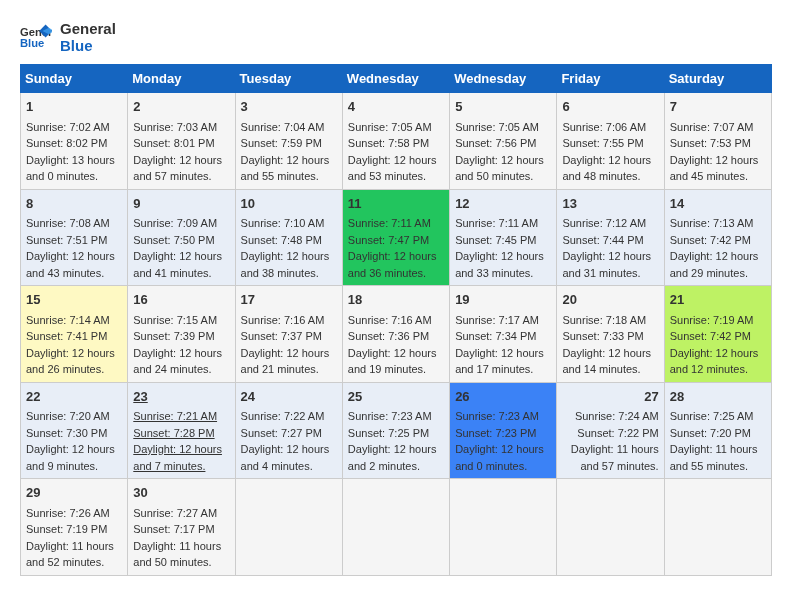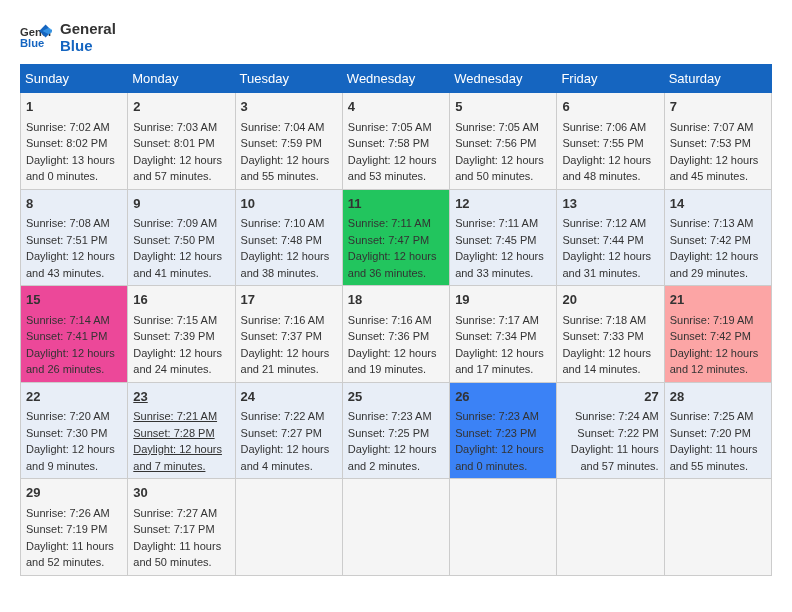--- a/index.html
+++ b/index.html
@@ -41,21 +41,21 @@
       width: 100%;
       border-collapse: collapse;
       font-size: 11px;
     }
     thead th {
       background-color: #1565c0;
       color: #fff;
       padding: 6px 4px;
       text-align: left;
       font-size: 13px;
-      font-weight: normal;
+      font-weight: bold;
       border: 1px solid #1565c0;
     }
     tbody td {
       border: 1px solid #ccc;
       vertical-align: top;
       padding: 4px 5px;
       height: 90px;
       width: calc(100% / 7);
       color: #333;
       line-height: 1.5;
@@ -119,27 +119,27 @@
       <tr>
         <td style="background-color: rgb(232, 238, 247);"><span class="day-num">8</span><span>Sunrise: 7:08 AM</span><br><span>Sunset: 7:51 PM</span><br><span>Daylight: 12 hours and 43 minutes.</span></td>
         <td style="background-color: rgb(232, 238, 247);"><span class="day-num">9</span><span>Sunrise: 7:09 AM</span><br><span>Sunset: 7:50 PM</span><br><span>Daylight: 12 hours and 41 minutes.</span></td>
         <td style="background-color: rgb(232, 238, 247);"><span class="day-num">10</span><span>Sunrise: 7:10 AM</span><br><span>Sunset: 7:48 PM</span><br><span>Daylight: 12 hours and 38 minutes.</span></td>
         <td style="background-color: #22c55e; margin-top: 16px;"><span class="day-num">11</span><span>Sunrise: 7:11 AM</span><br><span>Sunset: 7:47 PM</span><br><span>Daylight: 12 hours and 36 minutes.</span></td>
         <td style="background-color: rgb(232, 238, 247);"><span class="day-num">12</span><span>Sunrise: 7:11 AM</span><br><span>Sunset: 7:45 PM</span><br><span>Daylight: 12 hours and 33 minutes.</span></td>
         <td style="background-color: rgb(232, 238, 247);"><span class="day-num">13</span><span>Sunrise: 7:12 AM</span><br><span>Sunset: 7:44 PM</span><br><span>Daylight: 12 hours and 31 minutes.</span></td>
         <td style="background-color: rgb(232, 238, 247);"><span class="day-num">14</span><span>Sunrise: 7:13 AM</span><br><span>Sunset: 7:42 PM</span><br><span>Daylight: 12 hours and 29 minutes.</span></td>
       </tr>
       <tr>
-        <td style="background-color: #ec4899;"><span class="day-num">15</span><span>Sunrise: 7:14 AM</span><br><span>Sunset: 7:41 PM</span><br><span>Daylight: 12 hours and 26 minutes.</span></td>
+        <td style="background-color: #fef9c3;"><span class="day-num">15</span><span>Sunrise: 7:14 AM</span><br><span>Sunset: 7:41 PM</span><br><span>Daylight: 12 hours and 26 minutes.</span></td>
         <td style="background-color: rgb(245, 245, 245);"><span class="day-num">16</span><span>Sunrise: 7:15 AM</span><br><span>Sunset: 7:39 PM</span><br><span>Daylight: 12 hours and 24 minutes.</span></td>
         <td style="background-color: rgb(245, 245, 245);"><span class="day-num">17</span><span>Sunrise: 7:16 AM</span><br><span>Sunset: 7:37 PM</span><br><span>Daylight: 12 hours and 21 minutes.</span></td>
         <td style="background-color: rgb(245, 245, 245);"><span class="day-num">18</span><span>Sunrise: 7:16 AM</span><br><span>Sunset: 7:36 PM</span><br><span>Daylight: 12 hours and 19 minutes.</span></td>
         <td style="background-color: rgb(245, 245, 245);"><span class="day-num">19</span><span>Sunrise: 7:17 AM</span><br><span>Sunset: 7:34 PM</span><br><span>Daylight: 12 hours and 17 minutes.</span></td>
         <td style="background-color: rgb(245, 245, 245);"><span class="day-num">20</span><span>Sunrise: 7:18 AM</span><br><span>Sunset: 7:33 PM</span><br><span>Daylight: 12 hours and 14 minutes.</span></td>
-        <td style="background-color: #fca5a5;"><span class="day-num">21</span><span>Sunrise: 7:19 AM</span><br><span>Sunset: 7:42 PM</span><br><span>Daylight: 12 hours and 12 minutes.</span></td>
+        <td style="background-color: #bef264;"><span class="day-num">21</span><span>Sunrise: 7:19 AM</span><br><span>Sunset: 7:42 PM</span><br><span>Daylight: 12 hours and 12 minutes.</span></td>
       </tr>
       <tr>
         <td style="background-color: rgb(232, 238, 247);"><span class="day-num">22</span><span>Sunrise: 7:20 AM</span><br><span>Sunset: 7:30 PM</span><br><span>Daylight: 12 hours and 9 minutes.</span></td>
         <td style="background-color: rgb(232, 238, 247); text-decoration: underline;"><span class="day-num">23</span><span>Sunrise: 7:21 AM</span><br><span>Sunset: 7:28 PM</span><br><span>Daylight: 12 hours and 7 minutes.</span></td>
         <td style="background-color: rgb(232, 238, 247);"><span class="day-num">24</span><span>Sunrise: 7:22 AM</span><br><span>Sunset: 7:27 PM</span><br><span>Daylight: 12 hours and 4 minutes.</span></td>
         <td style="background-color: rgb(232, 238, 247);"><span class="day-num">25</span><span>Sunrise: 7:23 AM</span><br><span>Sunset: 7:25 PM</span><br><span>Daylight: 12 hours and 2 minutes.</span></td>
         <td style="background-color: #3b82f6;"><span class="day-num">26</span><span>Sunrise: 7:23 AM</span><br><span>Sunset: 7:23 PM</span><br><span>Daylight: 12 hours and 0 minutes.</span></td>
         <td style="background-color: rgb(232, 238, 247); text-align: right;"><span class="day-num">27</span><span>Sunrise: 7:24 AM</span><br><span>Sunset: 7:22 PM</span><br><span>Daylight: 11 hours and 57 minutes.</span></td>
         <td style="background-color: rgb(232, 238, 247);"><span class="day-num">28</span><span>Sunrise: 7:25 AM</span><br><span>Sunset: 7:20 PM</span><br><span>Daylight: 11 hours and 55 minutes.</span></td>
       </tr>

